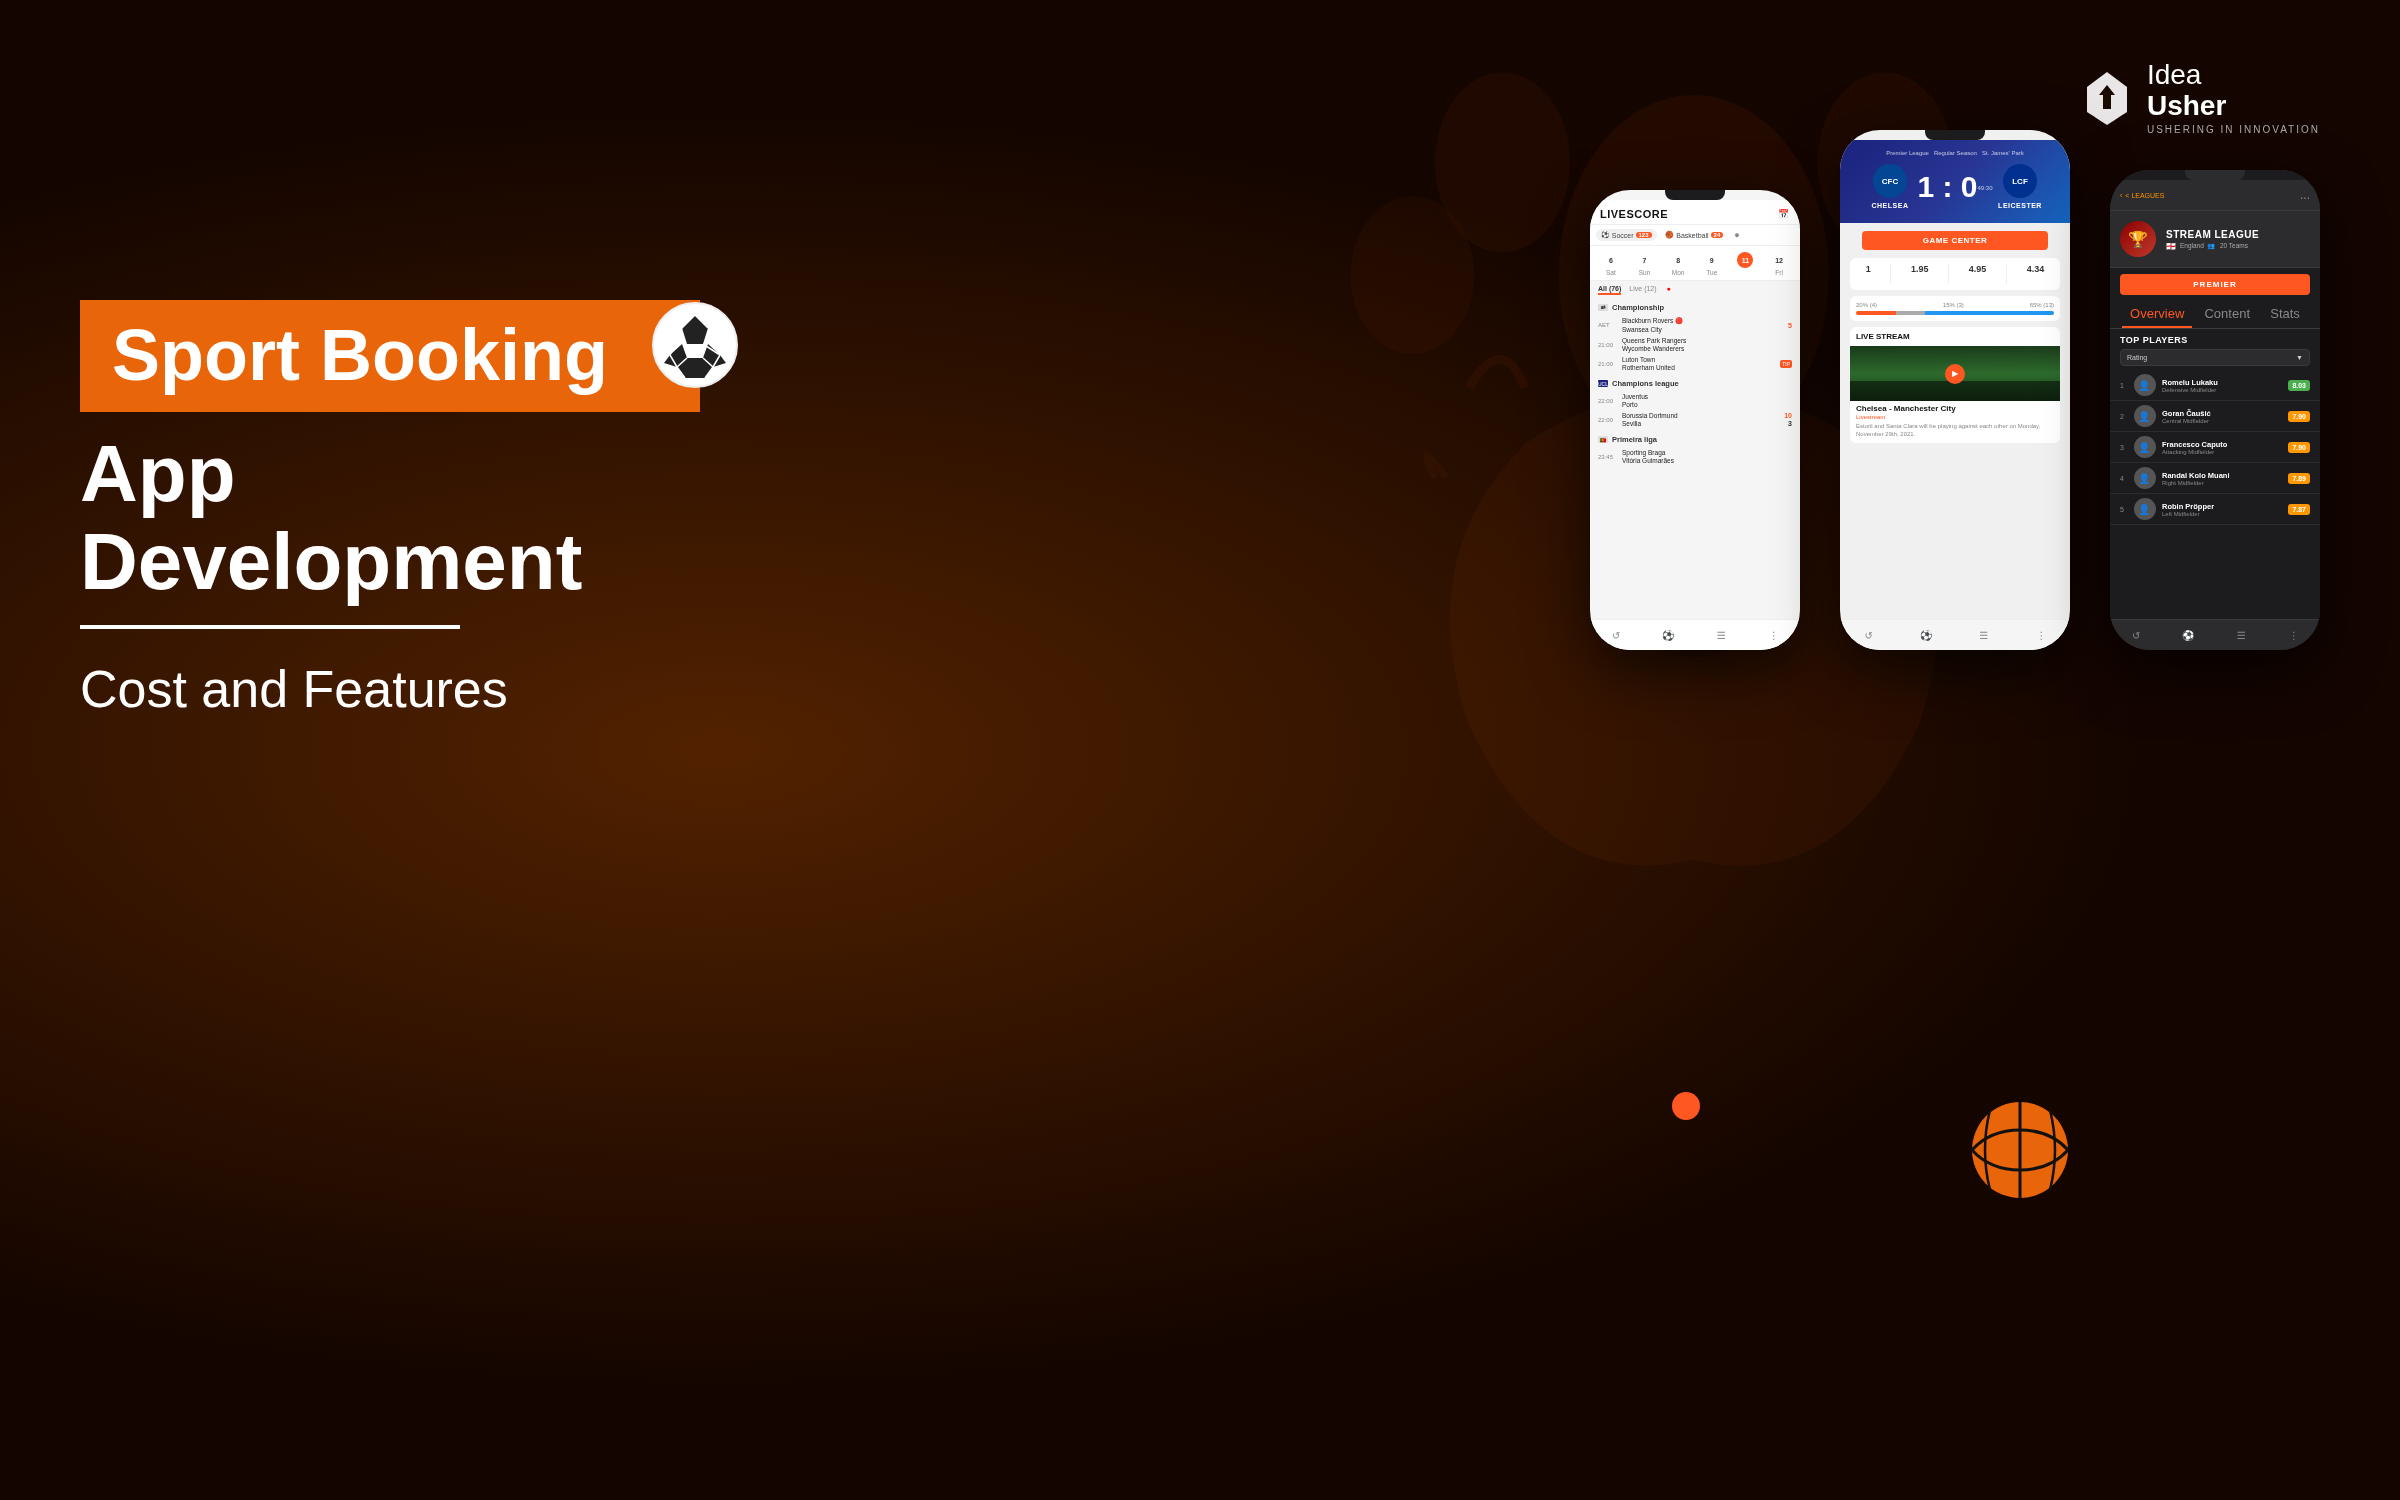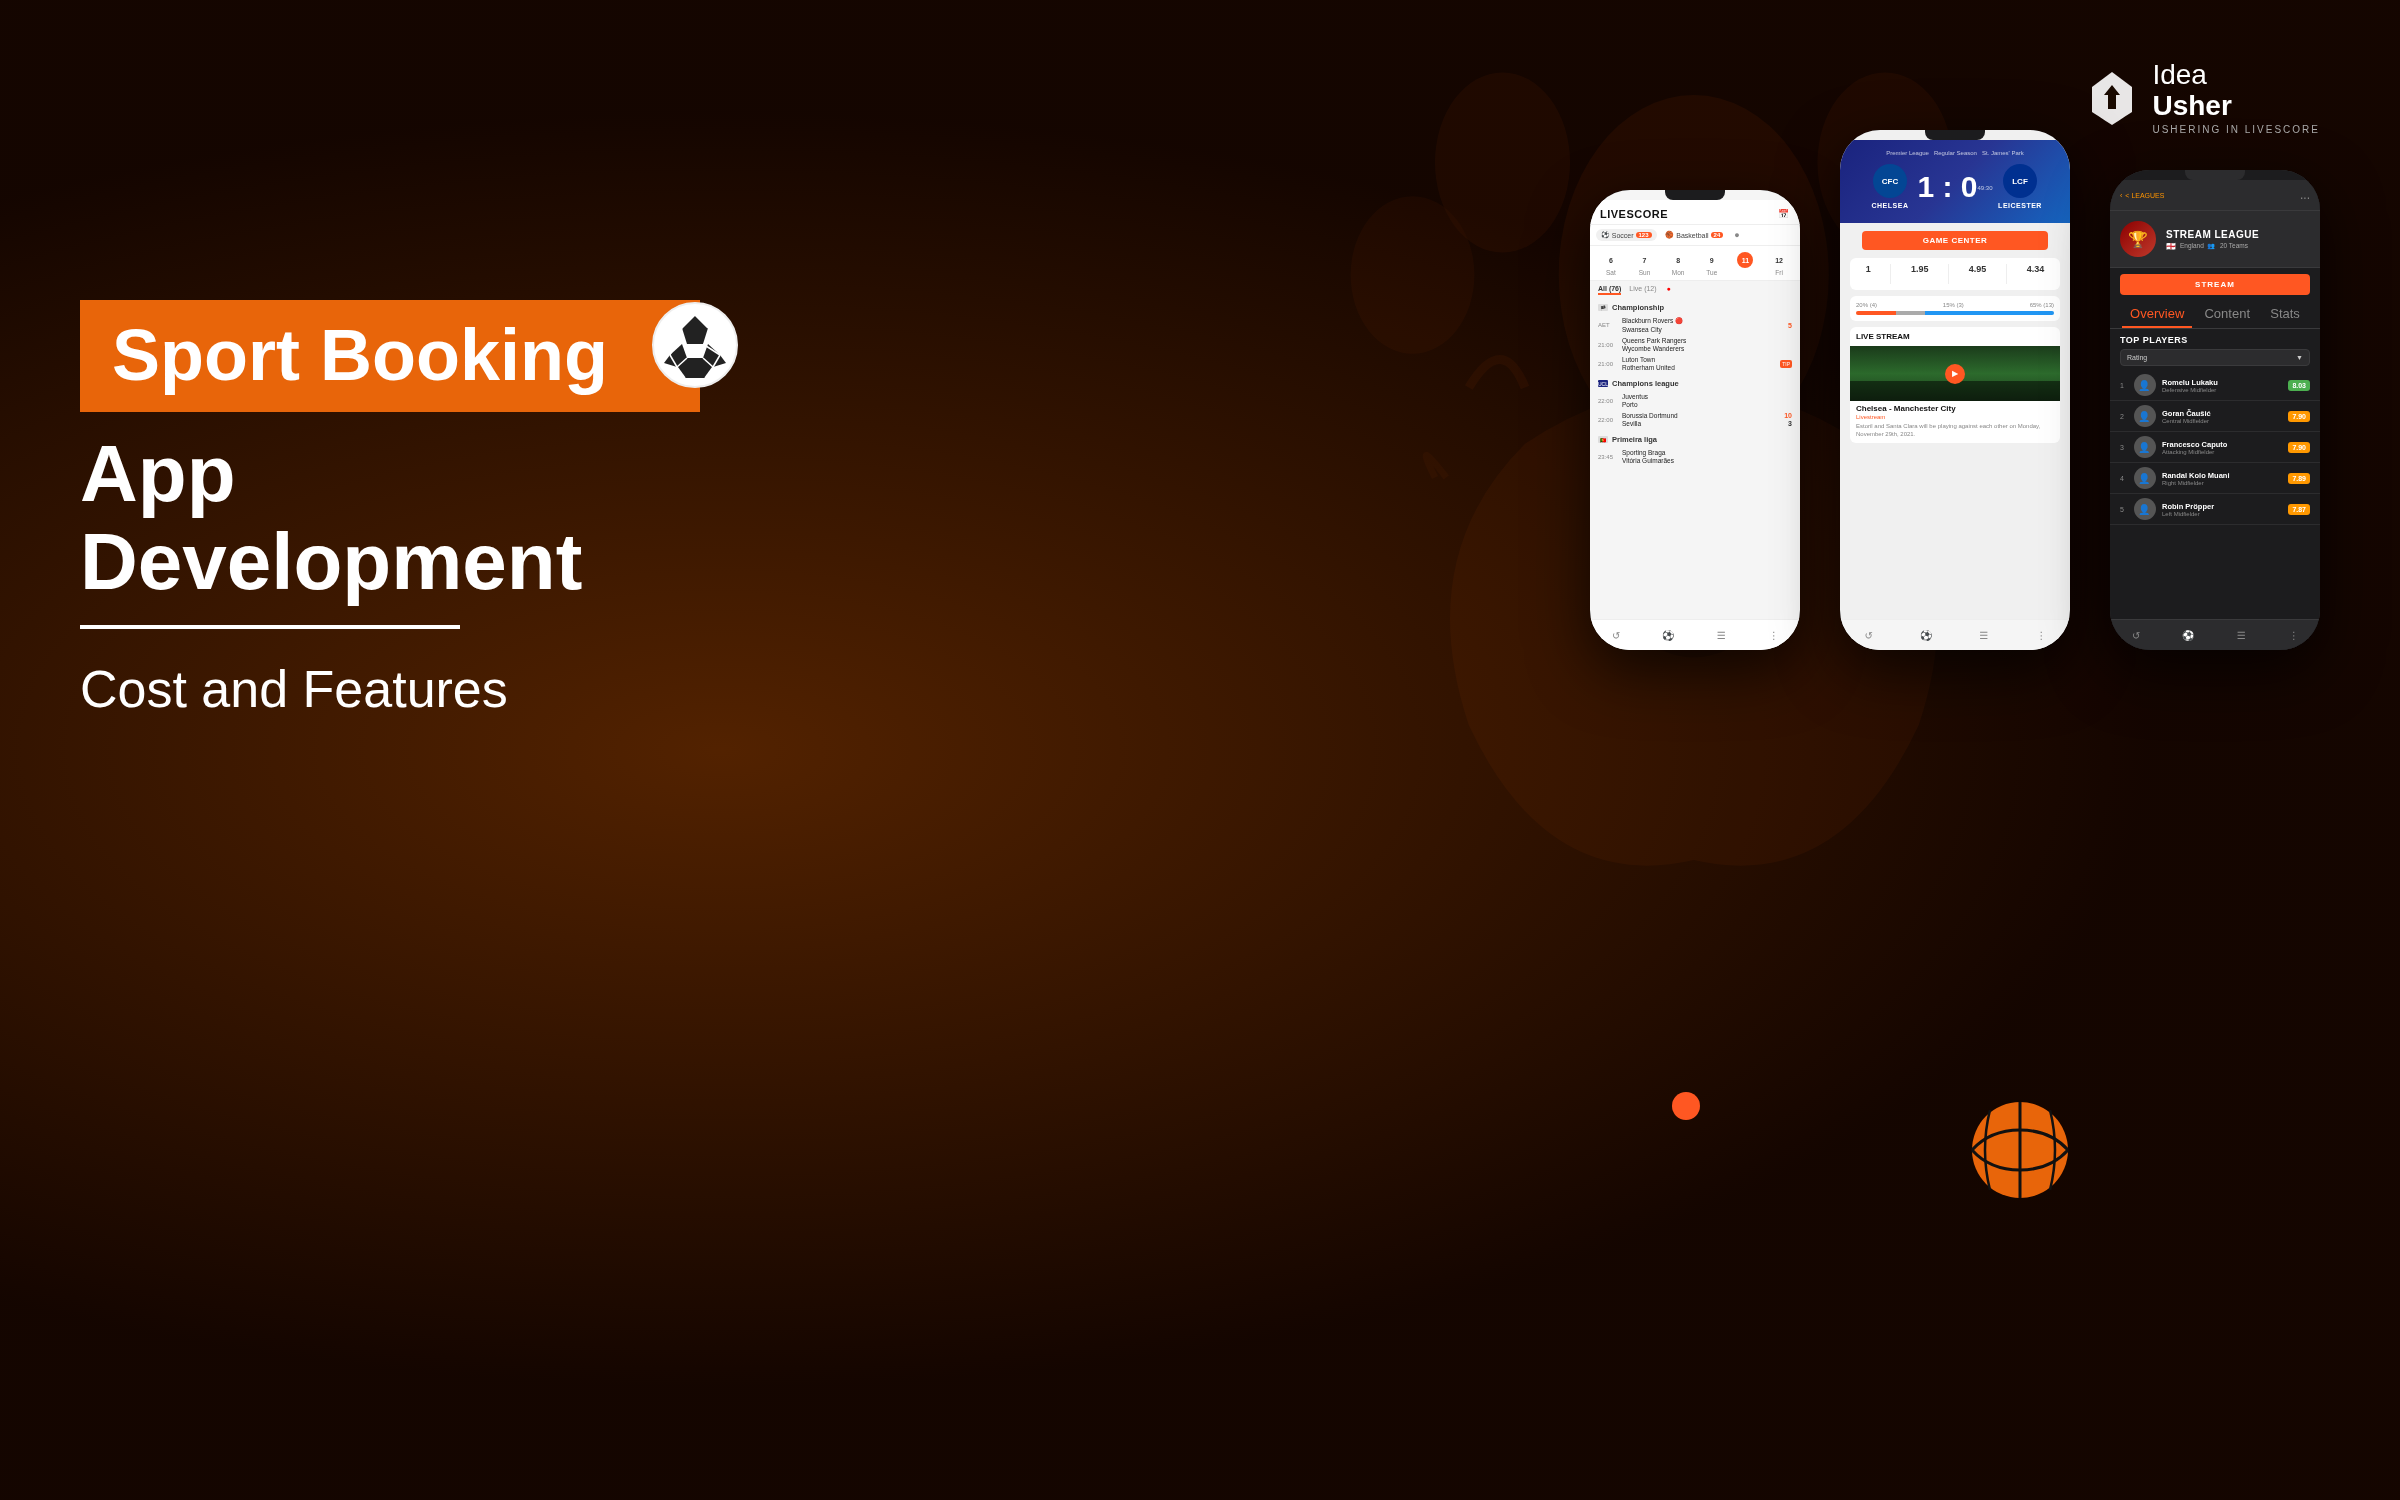--- a/index.html
+++ b/index.html
@@ -835,21 +835,21 @@
 <div class="logo">
   <div class="logo-icon">
     <svg viewBox="0 0 60 60" fill="none">
       <path d="M30 5 L50 20 L50 45 C50 45 30 58 30 58 C30 58 10 45 10 45 L10 20 Z" fill="white" opacity="0.9"></path>
       <path d="M22 28 L30 18 L38 28 L34 28 L34 42 L26 42 L26 28 Z" fill="#1a0a00"></path>
     </svg>
   </div>
   <div class="logo-text">
     <span class="idea">Idea</span>
     <span class="usher">Usher</span>
-    <span class="tagline">USHERING IN LIVESCORE</span>
+    <span class="tagline">USHERING IN INNOVATION</span>
   </div>
 </div>
 
 <div class="left-content">
   <div class="headline-box">
     <h1>Sport Booking</h1>
   </div>
   <div class="subtitle">App Development</div>
   <div class="divider"></div>
   <div class="cost-features">Cost and Features</div>
@@ -1126,21 +1126,21 @@
           <div class="premier-name">STREAM LEAGUE</div>
           <div class="premier-meta">
             <span class="flag-icon">🏴󠁧󠁢󠁥󠁮󠁧󠁿</span>
             <span>England</span>
             <span>👥</span>
             <span>20 Teams</span>
           </div>
         </div>
       </div>
 
-      <button class="follow-btn">STREAM</button>
+      <button class="follow-btn">PREMIER</button>
 
       <div class="leagues-tabs">
         <div class="ltab active">Overview</div>
         <div class="ltab">Content</div>
         <div class="ltab">Stats</div>
       </div>
 
       <div class="top-players-title">TOP PLAYERS</div>
 
       <div class="rating-selector">

